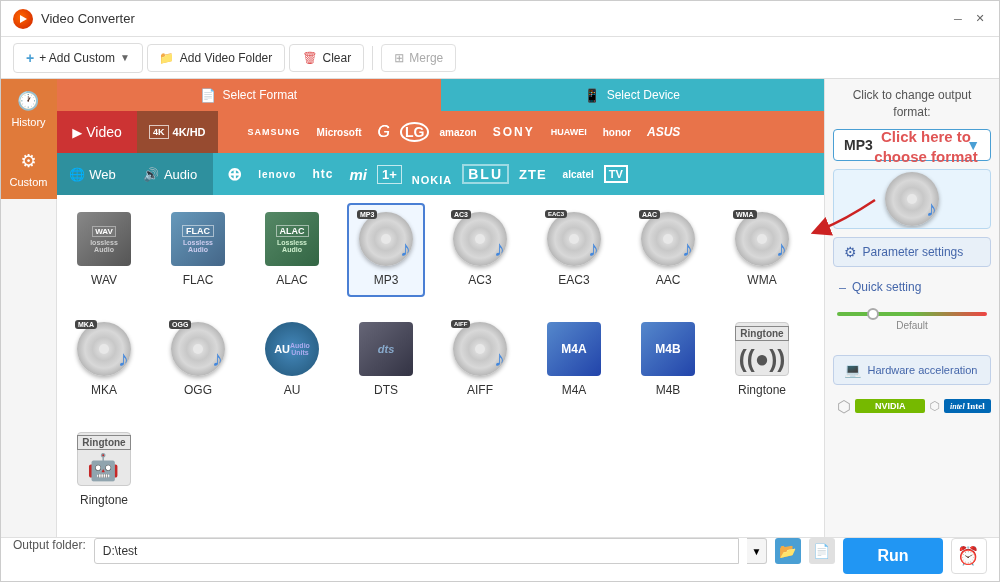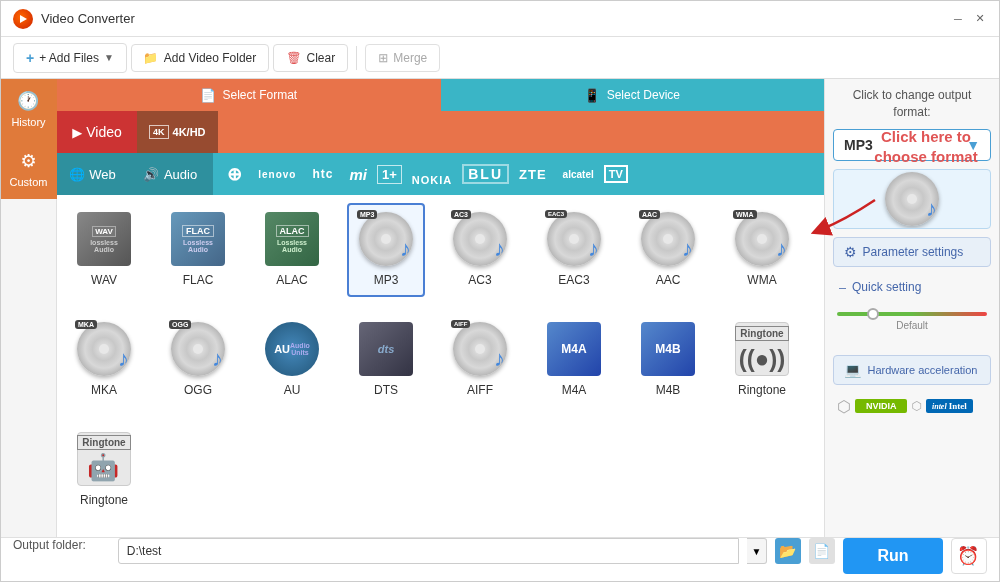--- a/index.html
+++ b/index.html
@@ -65,27 +65,27 @@
     .format-selector-arrow { color: #4a9fd4; }
     .output-preview { width: 100%; height: 60px; background: #e8f4fd; border-radius: 4px; border: 1px solid #b8d8f0; display: flex; align-items: center; justify-content: center; overflow: hidden; }
     .param-btn { display: flex; align-items: center; gap: 6px; padding: 6px 10px; background: #e8f0f8; border: 1px solid #c0d0e8; border-radius: 4px; cursor: pointer; font-size: 12px; color: #4466aa; }
     .quick-btn { display: flex; align-items: center; gap: 6px; padding: 4px 6px; cursor: pointer; font-size: 12px; color: #4466aa; }
     .quality-slider-container { padding: 4px 4px; }
     .quality-label { font-size: 10px; color: #888; margin-bottom: 12px; }
     .quality-slider { width: 100%; height: 4px; background: linear-gradient(to right, #66bb44 0%, #66bb44 50%, #ee4444 100%); border-radius: 2px; position: relative; }
     .slider-thumb { width: 12px; height: 12px; border-radius: 50%; background: #fff; border: 2px solid #aaa; position: absolute; top: -4px; left: 20%; cursor: pointer; }
     .hw-accel-btn { display: flex; align-items: center; gap: 6px; padding: 6px 10px; background: #e8f0f8; border: 1px solid #c0d0e8; border-radius: 4px; cursor: pointer; font-size: 11px; color: #4466aa; }
     .nvidia-intel-row { display: flex; align-items: center; gap: 4px; padding: 4px; }
-    .nvidia-badge { background: #76b900; color: #fff; font-size: 9px; font-weight: bold; padding: 2px 11px; border-radius: 2px; }
+    .nvidia-badge { background: #76b900; color: #fff; font-size: 9px; font-weight: bold; padding: 2px 20px; border-radius: 2px; }
     .intel-badge { background: #0068b5; color: #fff; font-size: 9px; font-weight: bold; padding: 2px 6px; border-radius: 2px; display: flex; align-items: center; gap: 2px; font-family: Liberation Serif, serif; }
 
     
     .bottom-bar { height: 44px; background: #fff; border-top: 1px solid #e0e0e0; display: flex; padding: 0 12px; gap: 8px; }
     .output-label { font-size: 12px; color: #555; white-space: nowrap; }
-    .output-path-input { flex: 1; height: 26px; border: 1px solid #ccc; border-radius: 3px; padding: 0 8px; font-size: 12px; color: #333; margin-left: 24px; }
+    .output-path-input { flex: 1; height: 26px; border: 1px solid #ccc; border-radius: 3px; padding: 0 8px; font-size: 12px; color: #333; }
     .path-dropdown { height: 26px; width: 20px; border: 1px solid #ccc; border-left: none; border-radius: 0 3px 3px 0; background: #f5f5f5; display: flex; align-items: center; justify-content: center; cursor: pointer; font-size: 10px; }
     .path-folder-btn { width: 26px; height: 26px; background: #4a9fd4; border-radius: 3px; display: flex; align-items: center; justify-content: center; cursor: pointer; color: #fff; font-size: 14px; }
     .path-file-btn { width: 26px; height: 26px; background: #e0e0e0; border-radius: 3px; display: flex; align-items: center; justify-content: center; cursor: pointer; color: #888; font-size: 14px; }
     .run-btn { width: 100px; height: 36px; background: #2196f3; border: none; border-radius: 4px; color: #fff; font-size: 16px; font-weight: 600; cursor: pointer; }
     .alarm-btn { width: 36px; height: 36px; background: #fff; border: 1px solid #ddd; border-radius: 4px; display: flex; align-items: center; justify-content: center; cursor: pointer; font-size: 18px; color: #e07a3a; }
 
     
     .row-video { display: flex; align-items: center; background: #e8734a; height: 42px; }
     .row-web { display: flex; align-items: center; background: #3ab5c6; height: 42px; }
 
@@ -136,21 +136,21 @@
     </div>
     <div class="title-bar-controls">
       <button class="win-btn">─</button>
       <button class="win-btn">✕</button>
     </div>
   </div>
 
   <div class="toolbar">
     <button class="toolbar-btn">
       <span class="icon-plus">+</span>
-      <span>+ Add Files</span>
+      <span>+ Add Custom</span>
       <span class="dropdown-arrow">▼</span>
     </button>
     <button class="toolbar-btn">
       <span class="icon-folder">📁</span>
       <span>Add Video Folder</span>
     </button>
     <button class="toolbar-btn">
       <span class="icon-clear">🗑</span>
       <span>Clear</span>
     </button>
@@ -189,20 +189,32 @@
 
       <div class="row-video">
         <div class="vid-btn">
           <span>▶</span>
           <span style="font-size:14px;">Video</span>
         </div>
         <div class="fourk-btn">
           <span style="font-size:9px; font-weight:900; border:1px solid rgba(255,255,255,0.7); padding:1px 3px;">4K</span>
           <span>4K/HD</span>
         </div>
+        <div class="brands-area">
+          <span class="brand brand-apple"></span>
+          <span class="brand brand-samsung">SAMSUNG</span>
+          <span class="brand brand-microsoft">Microsoft</span>
+          <span class="brand brand-google" style="font-size:16px; font-weight:400; background: linear-gradient(#fff,#fff); -webkit-background-clip:text; color:#fff;">G</span>
+          <span class="brand brand-lg">LG</span>
+          <span class="brand brand-amazon">amazon</span>
+          <span class="brand brand-sony">SONY</span>
+          <span class="brand brand-huawei">HUAWEI</span>
+          <span class="brand brand-honor">honor</span>
+          <span class="brand brand-asus">ASUS</span>
+        </div>
       </div>
 
       <div class="row-web">
         <div class="web-btn">
           <span>🌐</span>
           <span>Web</span>
         </div>
         <div class="audio-btn">
           <span>🔊</span>
           <span>Audio</span>

